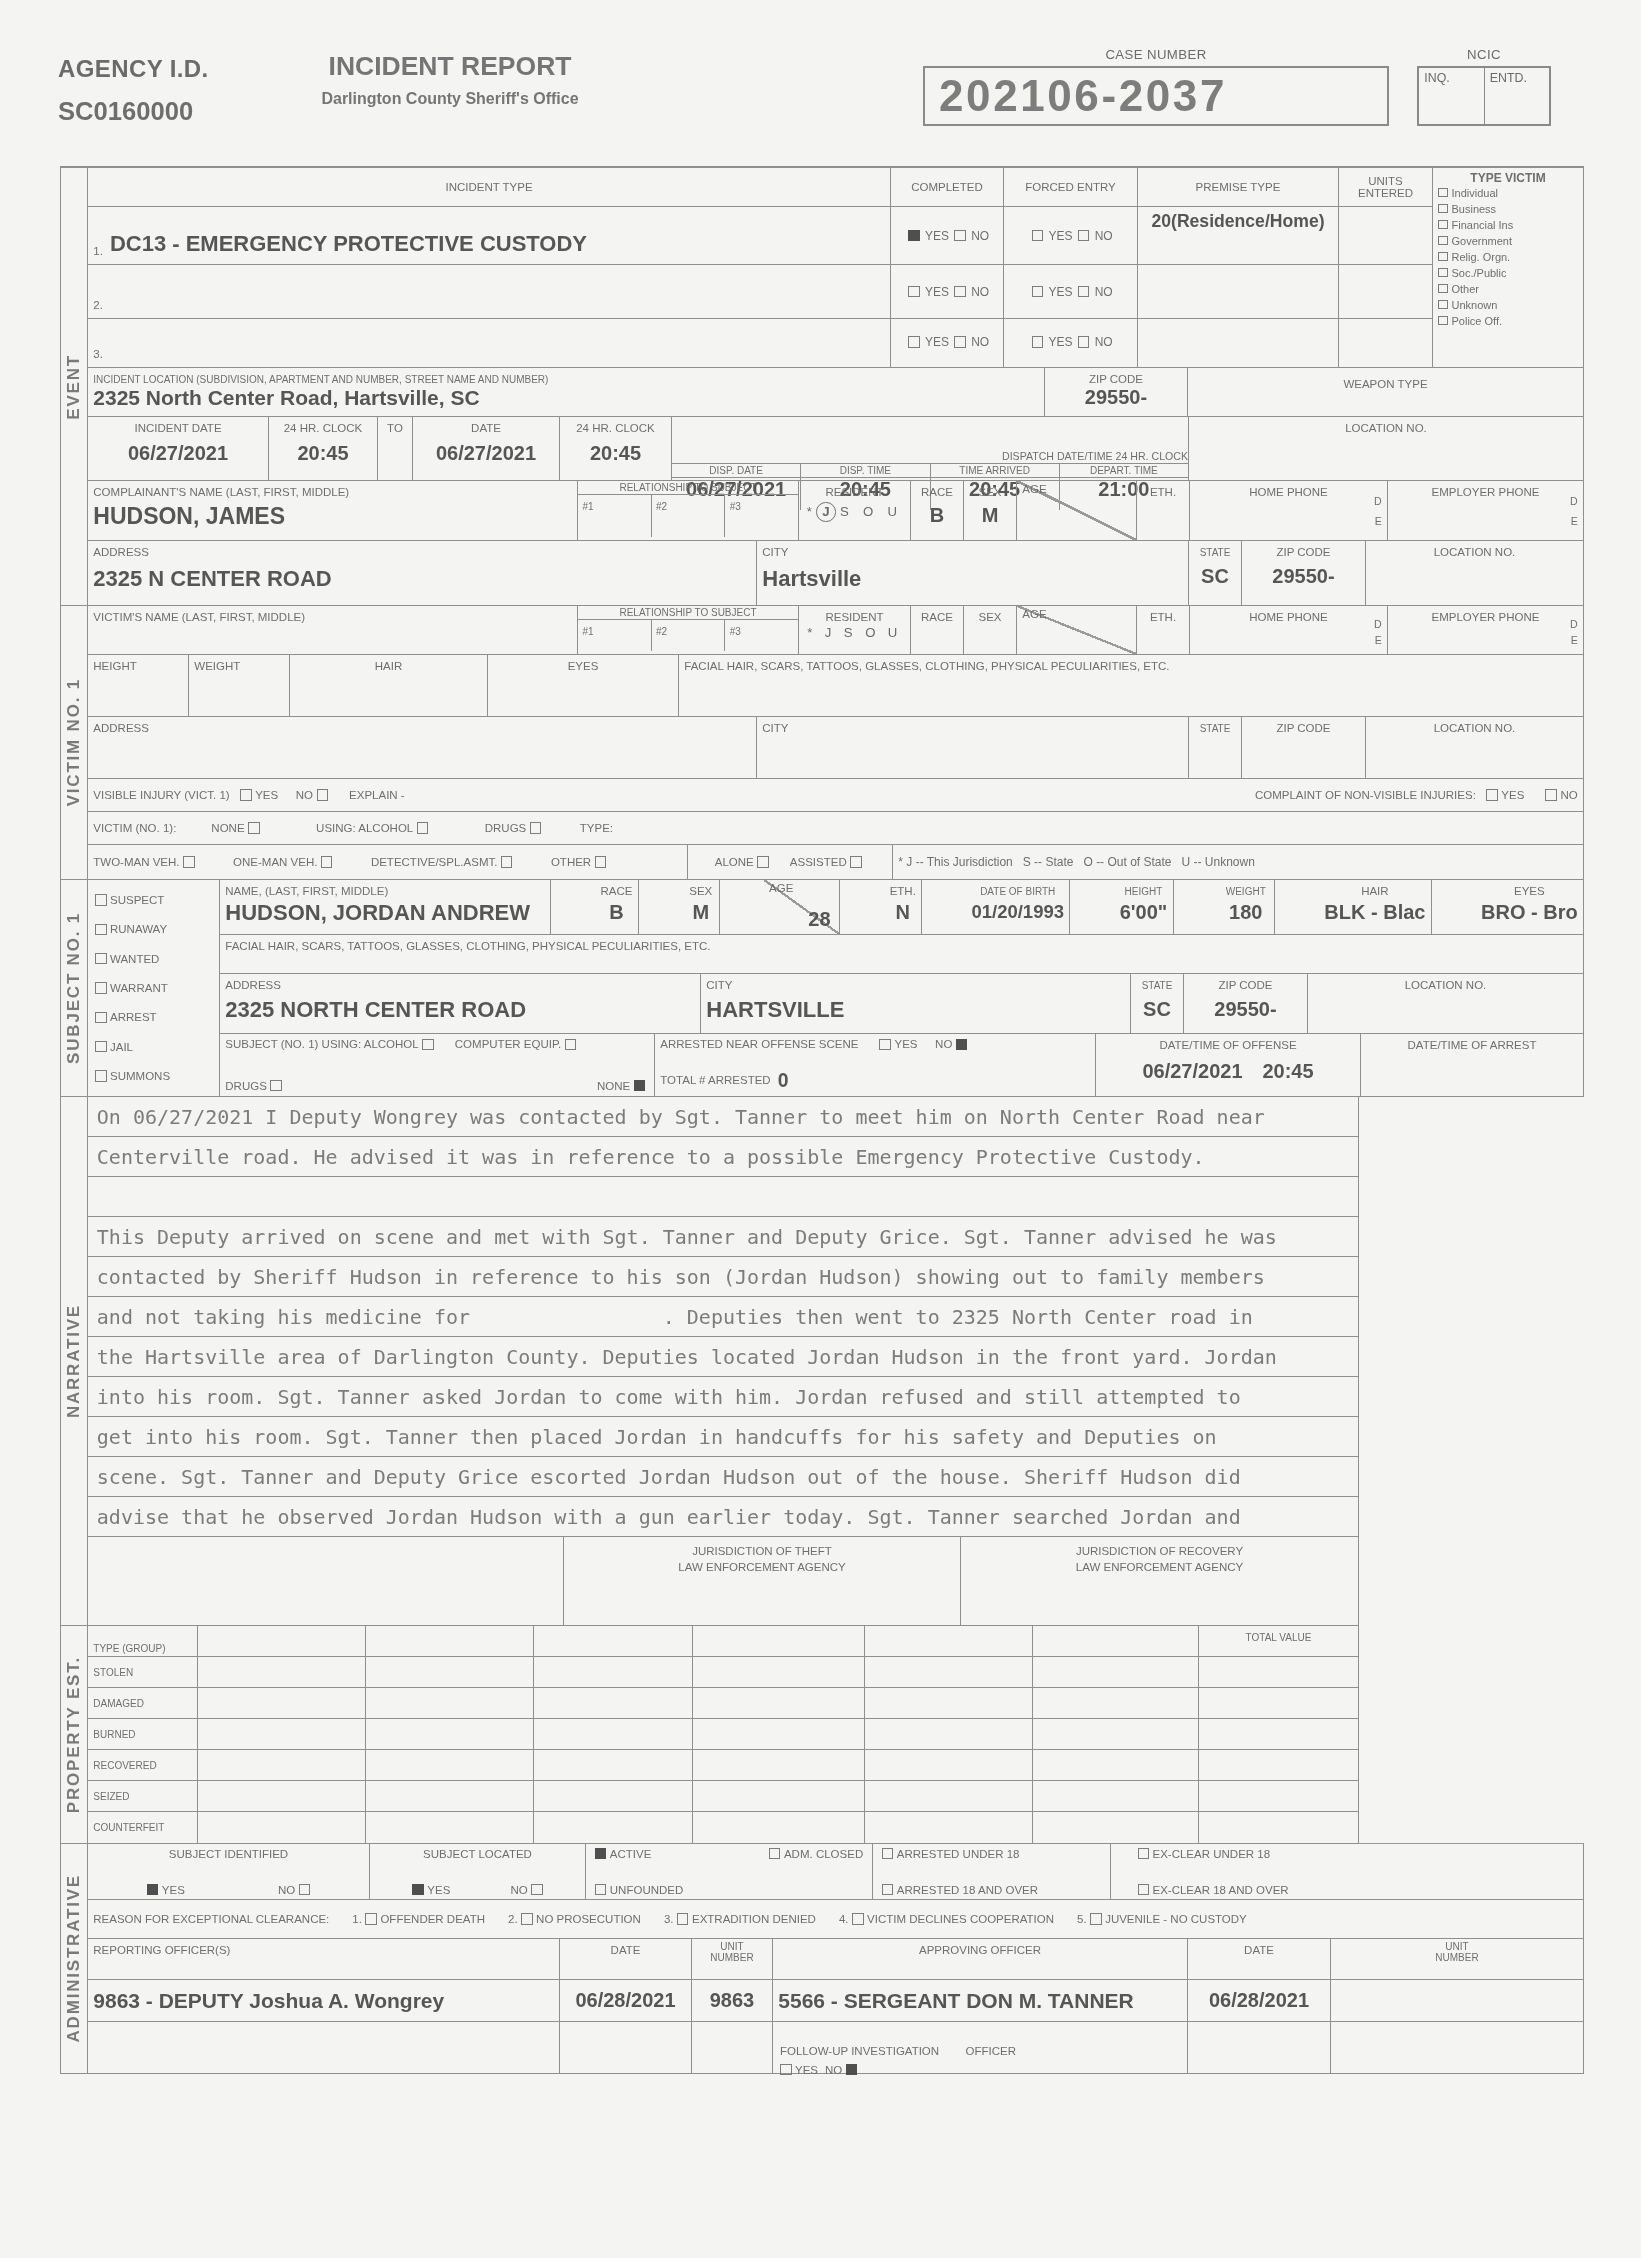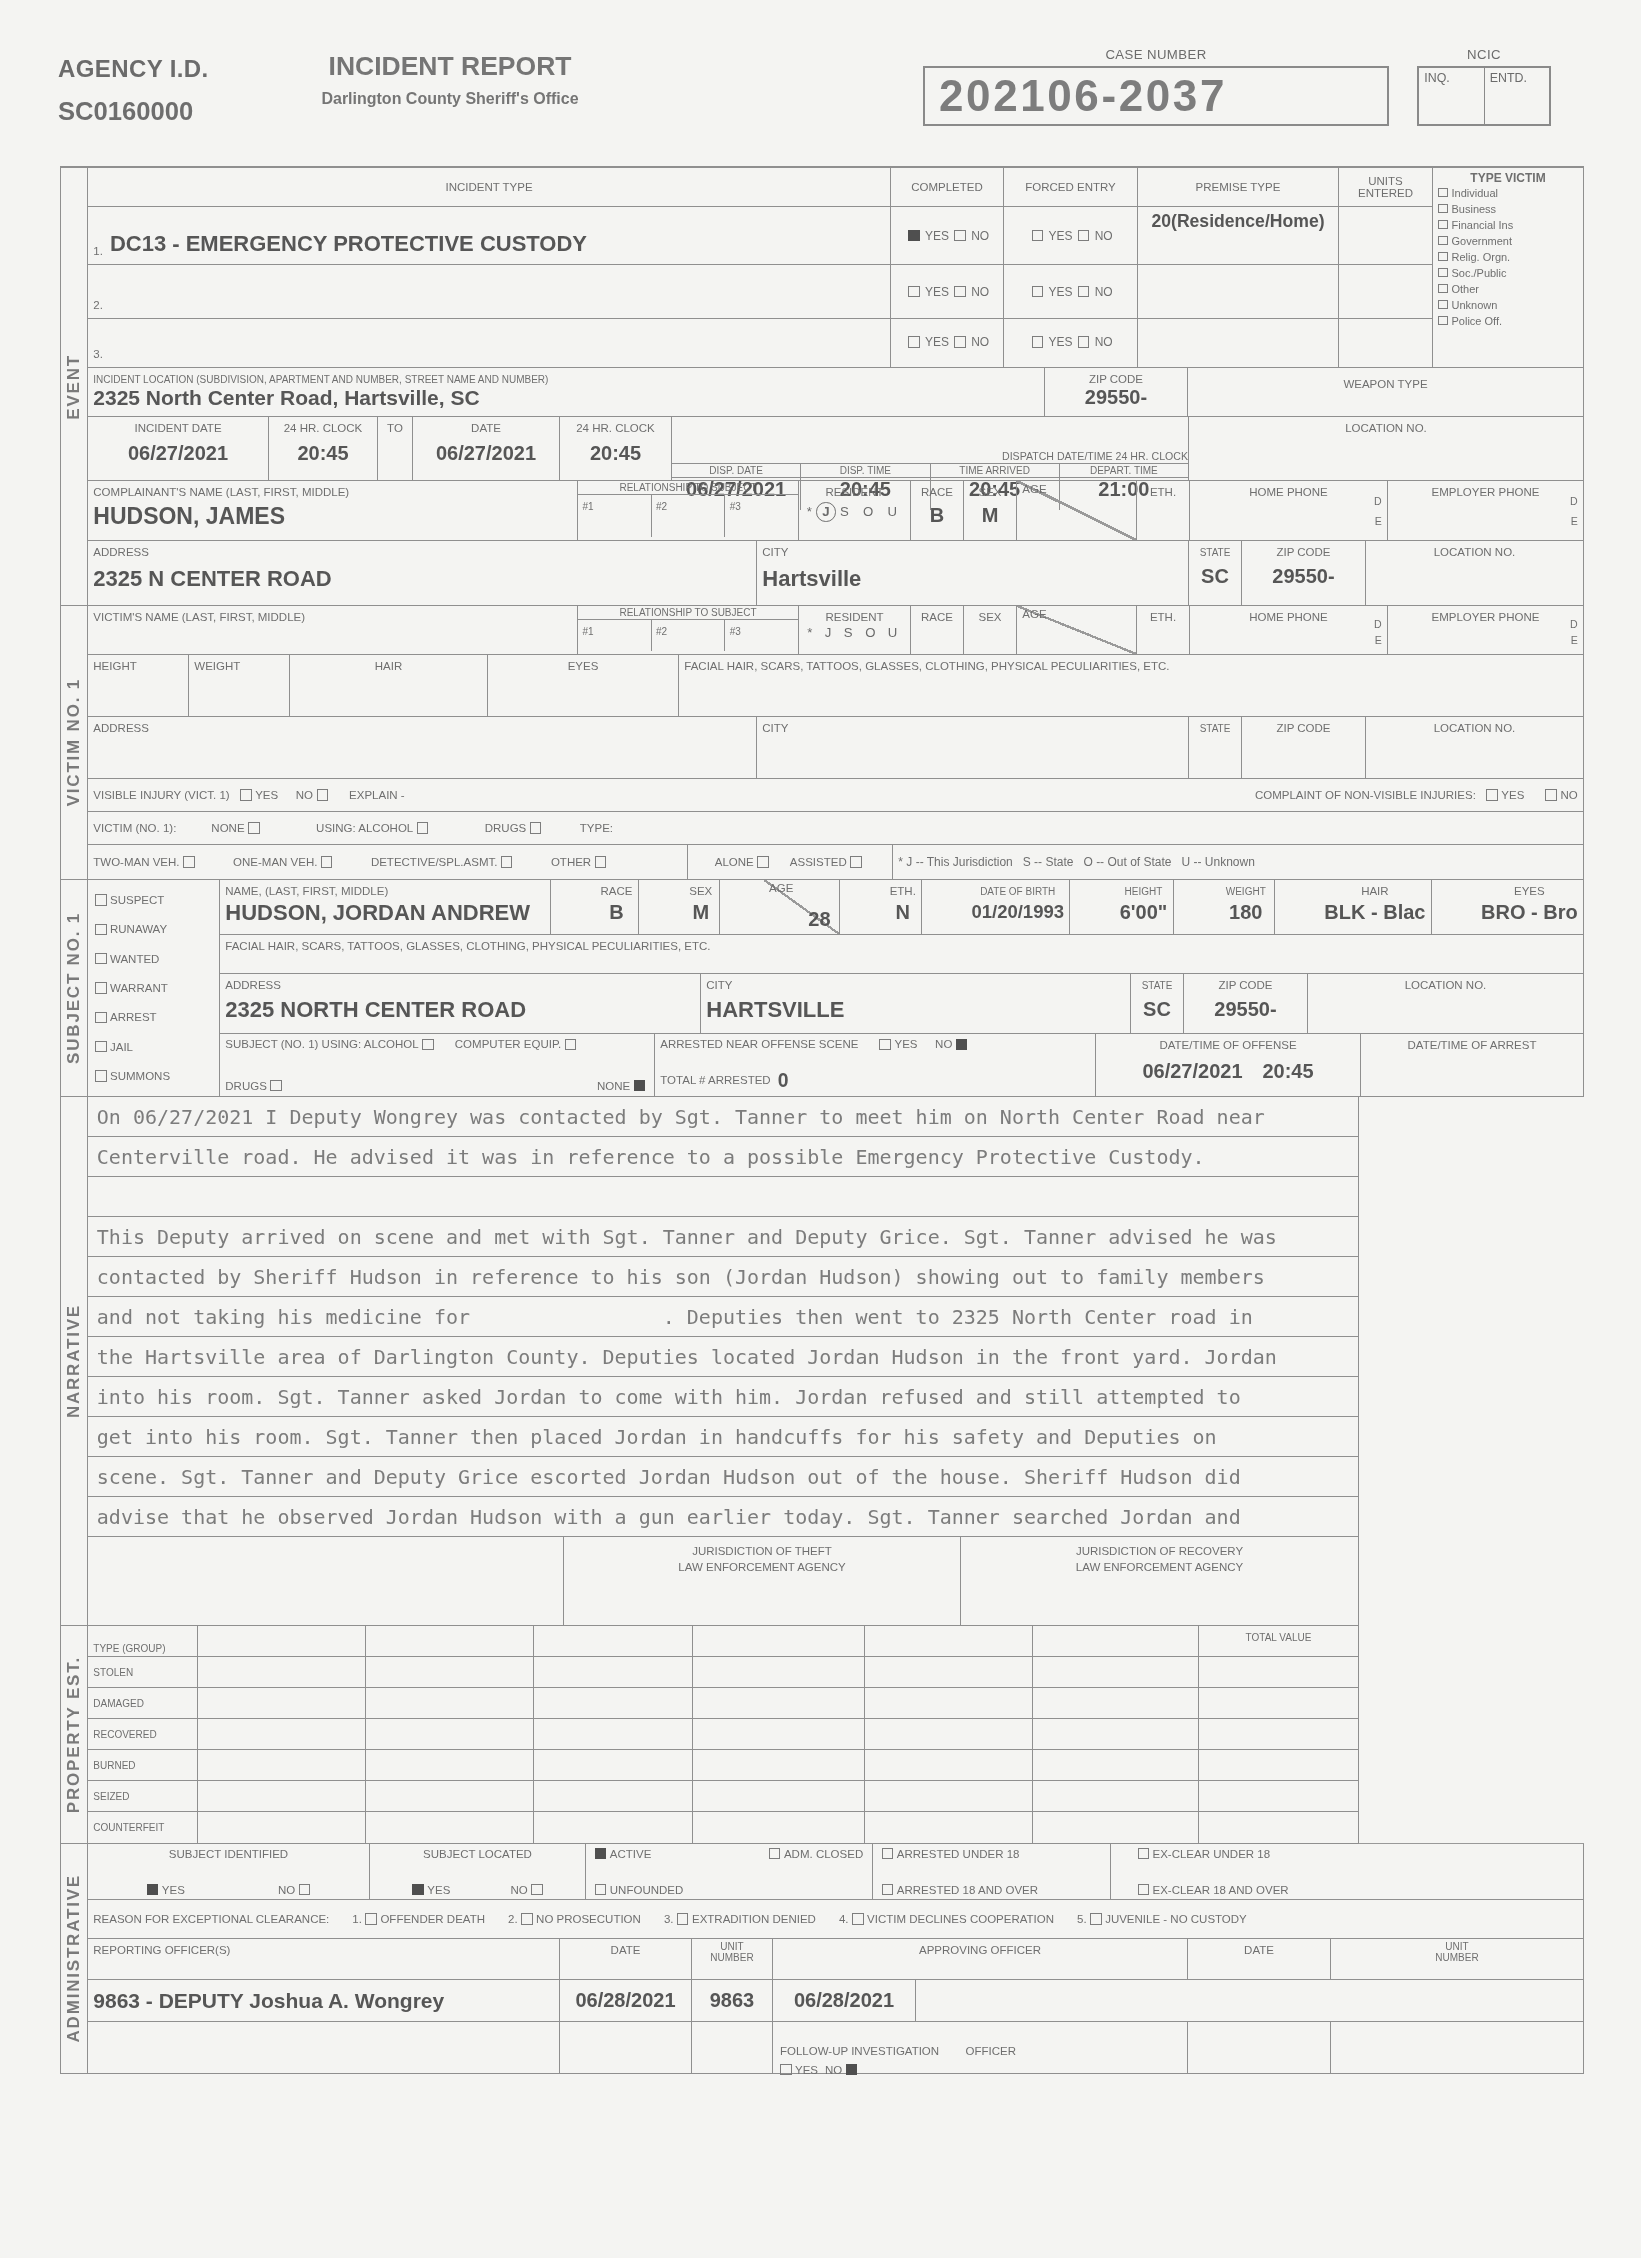--- a/index.html
+++ b/index.html
@@ -753,33 +753,33 @@
           <div class="pc" style="width:168px;"></div>
             <div class="pc" style="width:168px;"></div>
           <div class="pc" style="width:159px;"></div>
             <div class="pc" style="width:172px;"></div>
           <div class="pc" style="width:168px;"></div>
             <div class="pc" style="width:166px;"></div>
           <div class="pc" style="flex:1;"></div>
         </div>
         <div class="prow">
           <div class="pc" style="width:110px;display:flex;align-items:center;">
-              <span class="fl fls">RECOVERED</span>
+              <span class="fl fls">BURNED</span>
             </div>
           <div class="pc" style="width:168px;"></div>
             <div class="pc" style="width:168px;"></div>
           <div class="pc" style="width:159px;"></div>
             <div class="pc" style="width:172px;"></div>
           <div class="pc" style="width:168px;"></div>
             <div class="pc" style="width:166px;"></div>
           <div class="pc" style="flex:1;"></div>
         </div>
         <div class="prow">
           <div class="pc" style="width:110px;display:flex;align-items:center;">
-              <span class="fl fls">BURNED</span>
+              <span class="fl fls">RECOVERED</span>
             </div>
           <div class="pc" style="width:168px;"></div>
             <div class="pc" style="width:168px;"></div>
           <div class="pc" style="width:159px;"></div>
             <div class="pc" style="width:172px;"></div>
           <div class="pc" style="width:168px;"></div>
             <div class="pc" style="width:166px;"></div>
           <div class="pc" style="flex:1;"></div>
         </div>
         <div class="prow">
@@ -929,20 +929,23 @@
         <div class="r" style="height:42px;">
           <div class="c" style="width:472px;display:flex;align-items:center;">
             <span class="v" style="font-size:21px;">9863 - DEPUTY Joshua A. Wongrey</span>
           </div>
           <div class="c" style="width:132px;display:flex;align-items:center;justify-content:center;">
             <span class="v">06/28/2021</span>
           </div>
           <div class="c" style="width:81px;display:flex;align-items:center;justify-content:center;">
             <span class="v">9863</span>
           </div>
+          <div class="c" style="width:415px;display:flex;align-items:center;">
+            <span class="v" style="font-size:21px;">5566 - SERGEANT DON M. TANNER</span>
+          </div>
           <div class="c" style="width:143px;display:flex;align-items:center;justify-content:center;">
             <span class="v">06/28/2021</span>
           </div>
           <div class="c" style="flex:1;"></div>
         </div>
 
         <div class="r" style="height:51px;">
           <div class="c" style="width:472px;"></div>
           <div class="c" style="width:132px;"></div>
           <div class="c" style="width:81px;"></div>

